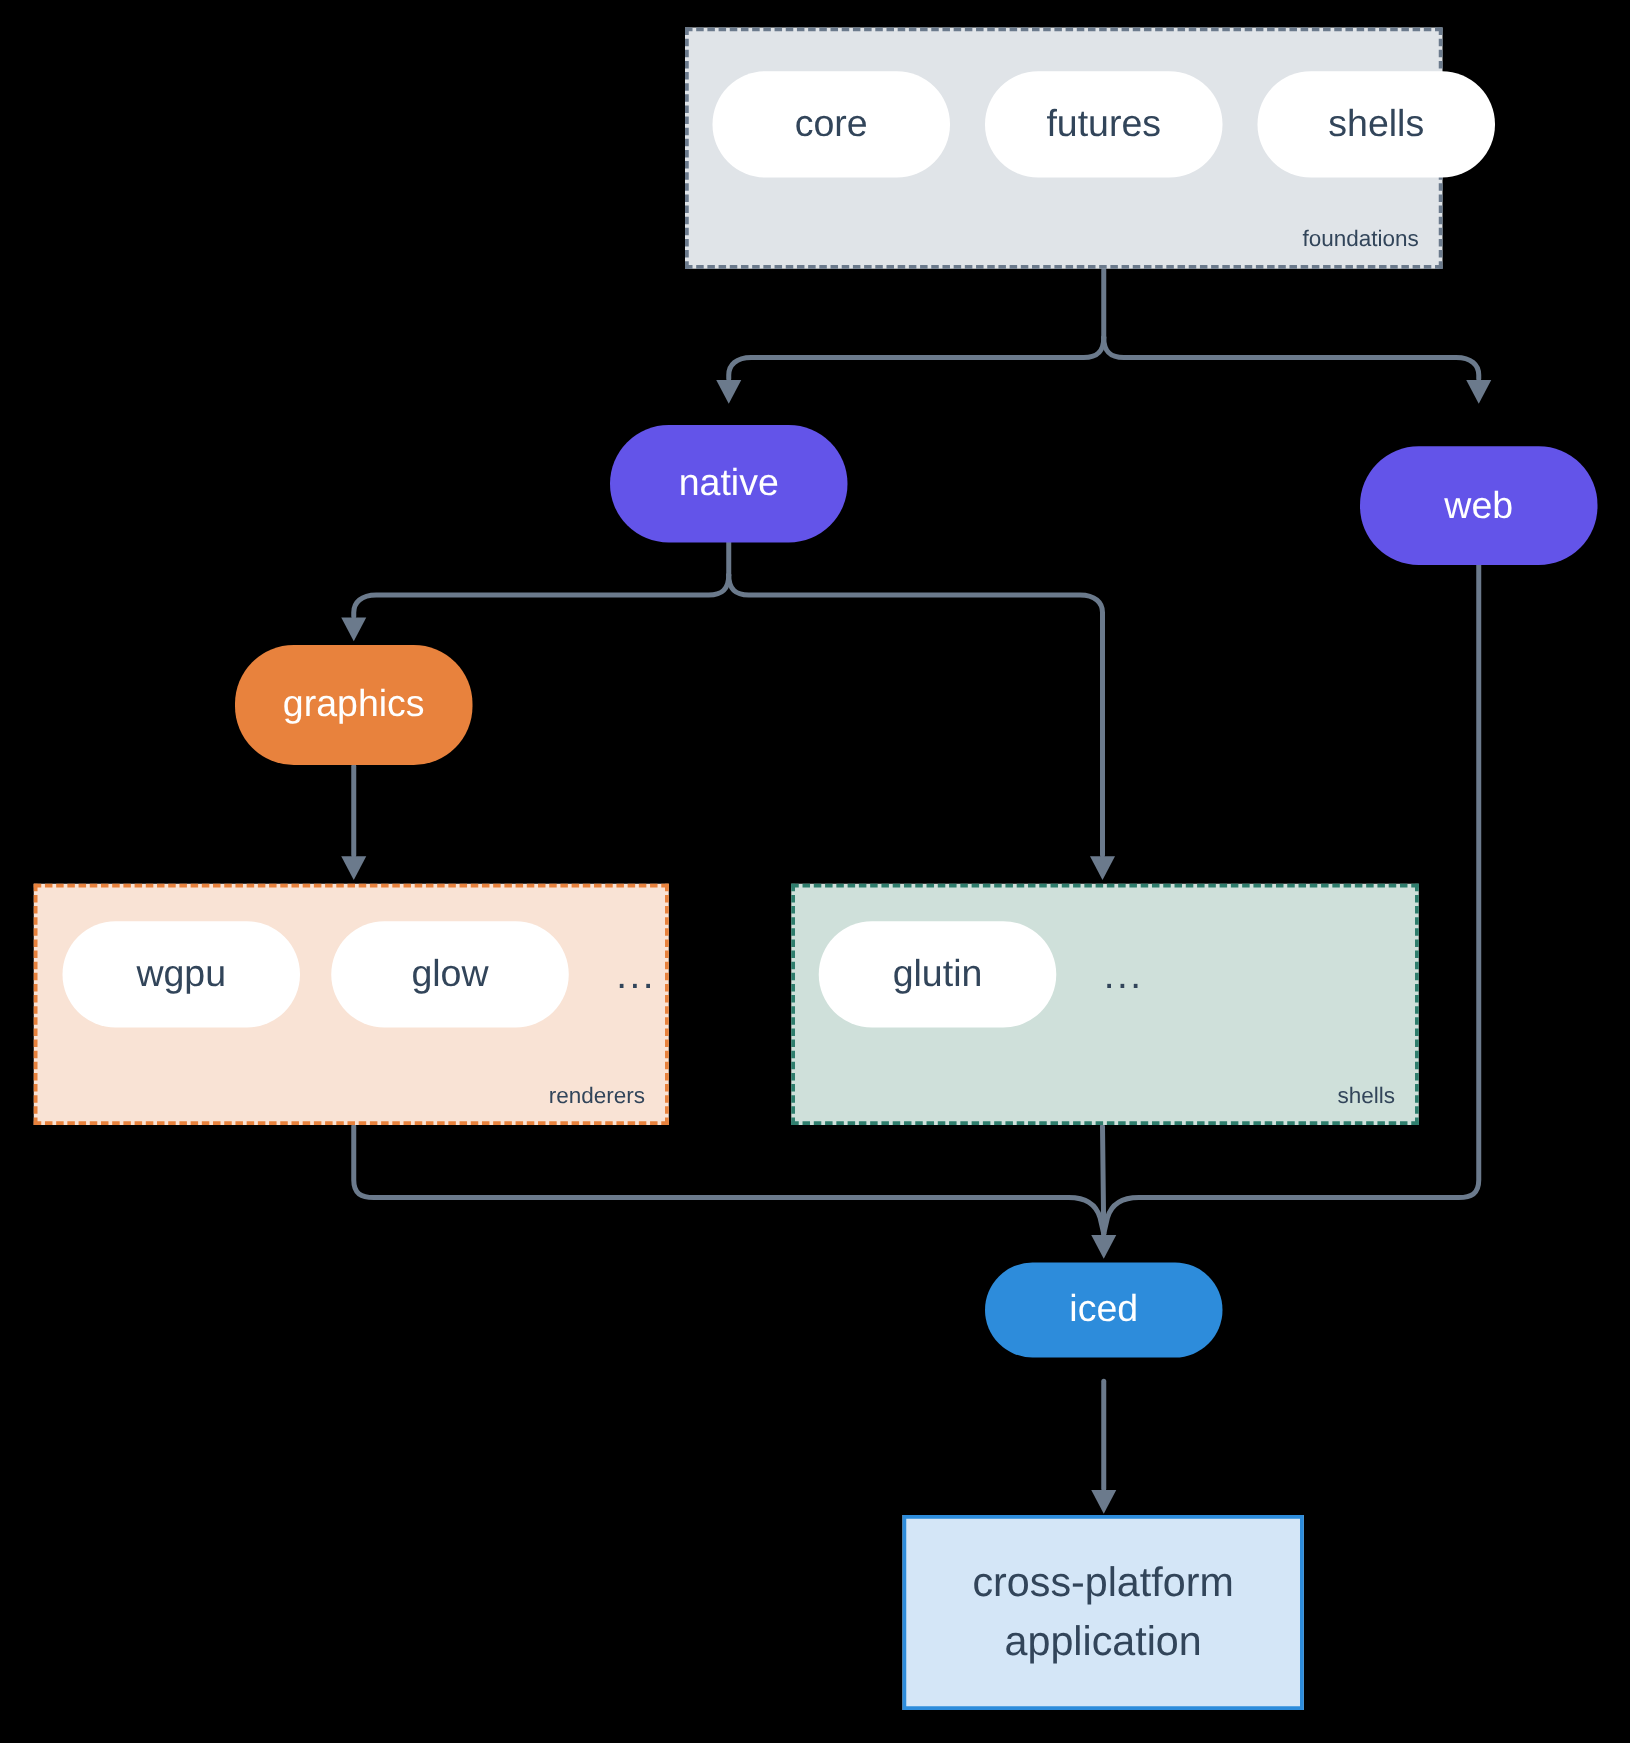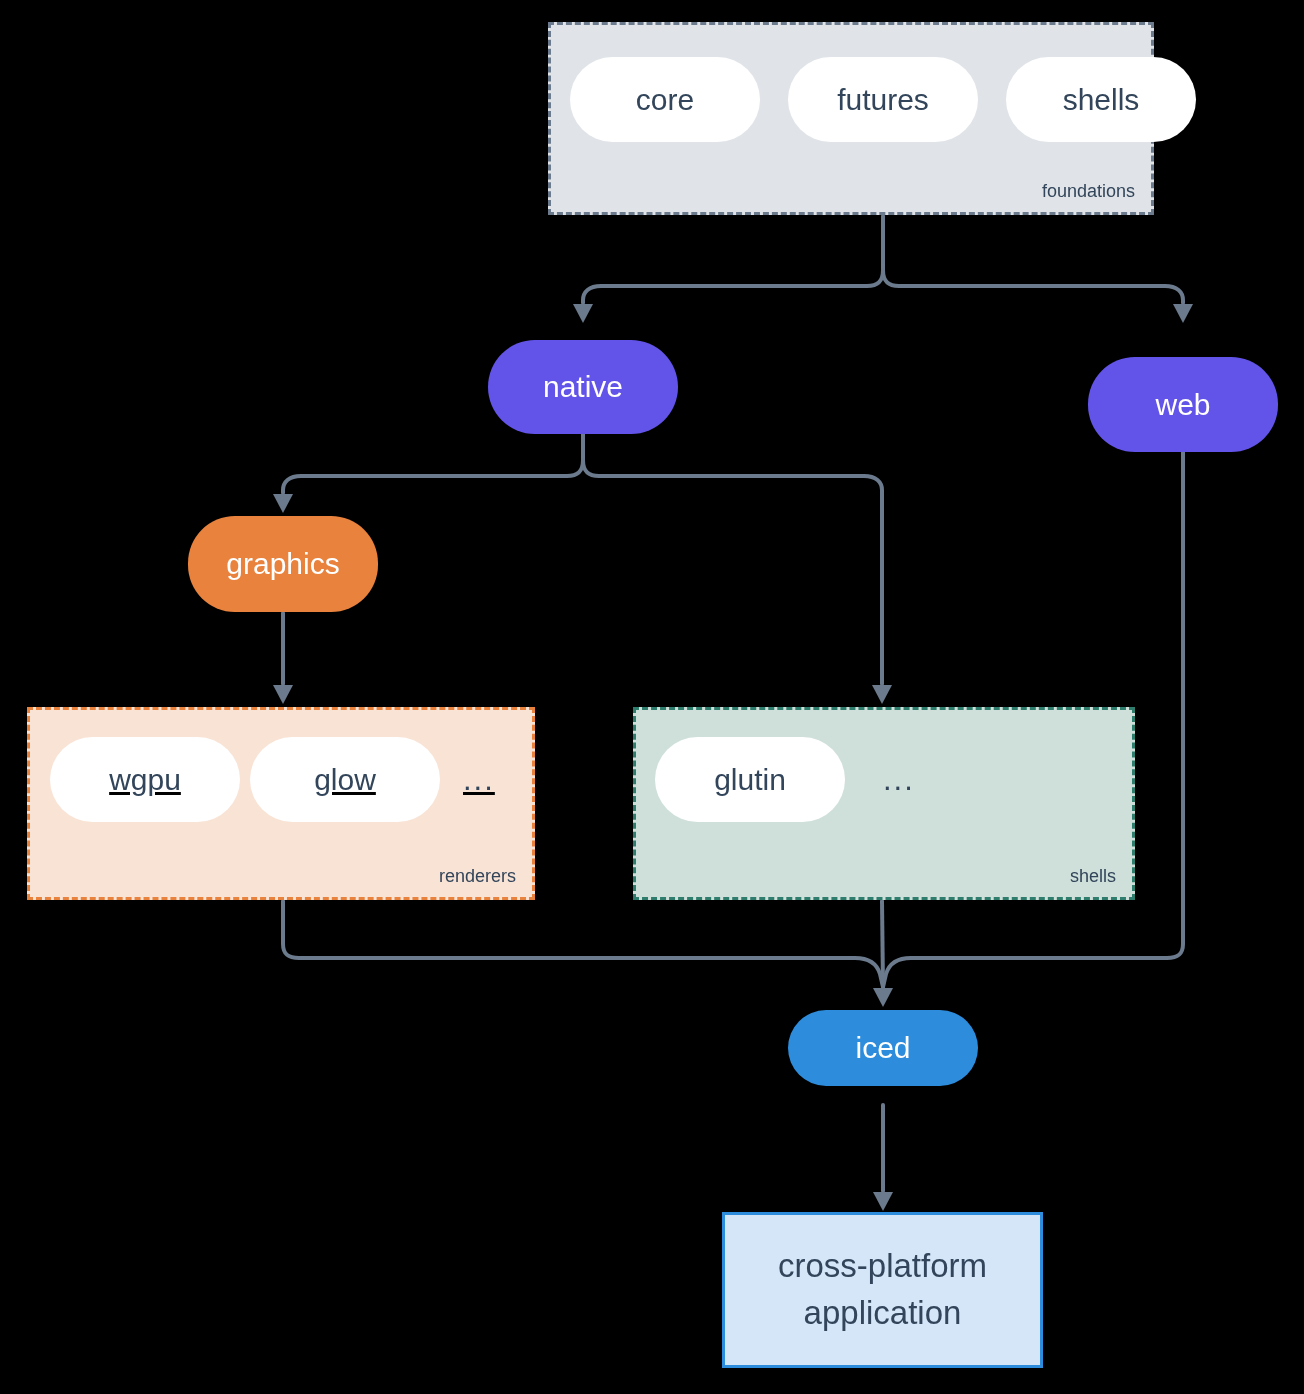--- a/index.html
+++ b/index.html
@@ -41,21 +41,21 @@
     left:548px;top:22px;width:606px;height:193px;
     background:var(--foundations-bg);
     border:3px dashed var(--foundations-border);
   }
   .foundations .row{padding:32px 0 0 19px;gap:28px;}
   .renderers{
     left:27px;top:707px;width:508px;height:193px;
     background:var(--renderers-bg);
     border:3px dashed var(--renderers-border);
   }
-  .renderers .row{padding:27px 0 0 20px;gap:10px;text-decoration:underline;}
+  .renderers .row{padding:27px 0 0 20px;gap:25px;}
   .shells{
     left:633px;top:707px;width:502px;height:193px;
     background:var(--shells-bg);
     border:3px dashed var(--shells-border);
   }
   .shells .row{padding:27px 0 0 19px;gap:25px;}
 
   .pill-white{
     width:190px;height:85px;border-radius:43px;
     background:var(--pill-white-bg);

